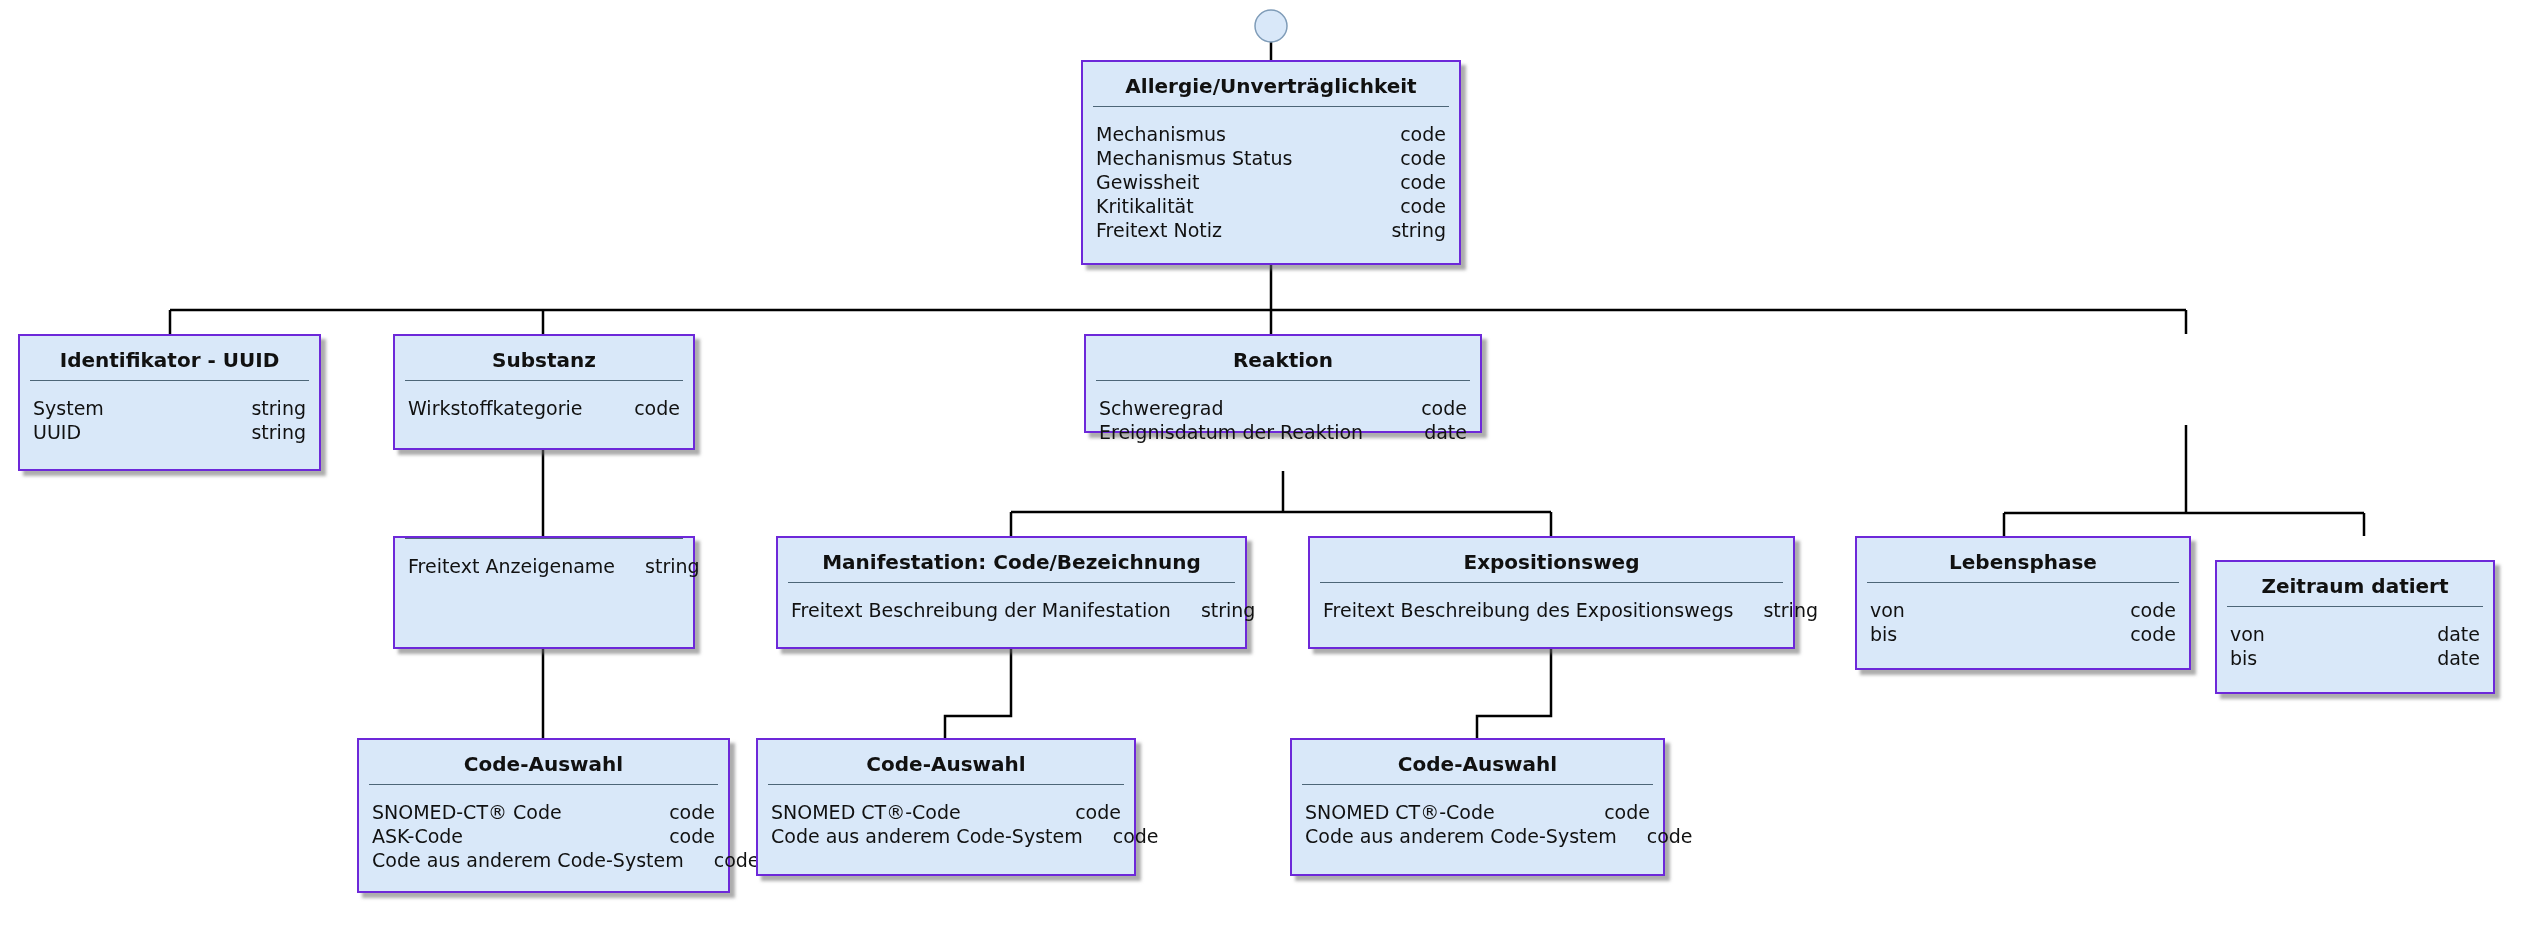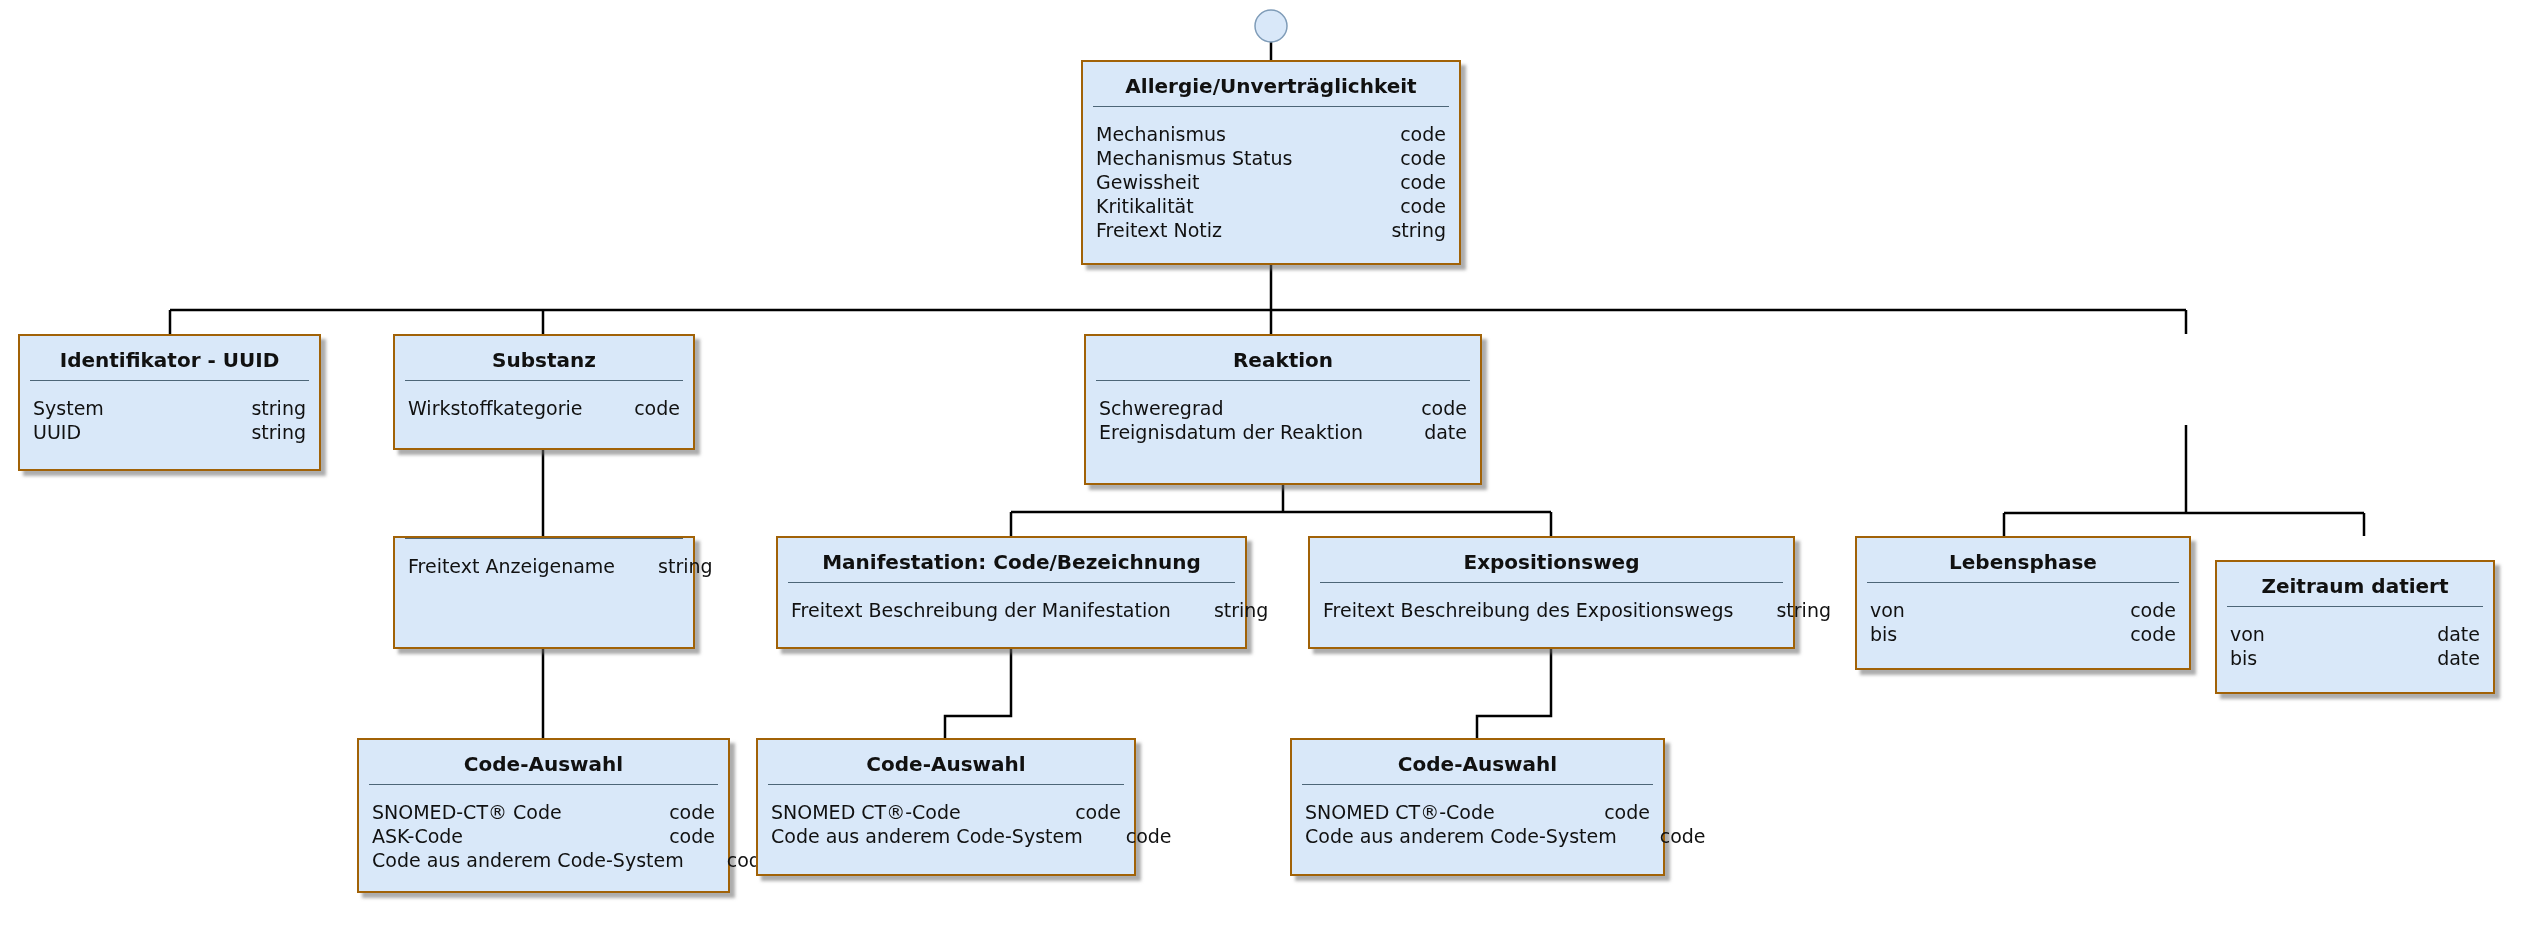--- a/index.html
+++ b/index.html
@@ -18,21 +18,21 @@
   #edges {
     position: absolute;
     left: 0; top: 0;
     width: 2545px; height: 927px;
     pointer-events: none;
   }
   .entity {
     position: absolute;
     box-sizing: border-box;
     background: #d9e8f9;
-    border: 2px solid #a16207;
+    border: 2px solid #6d28d9;
     box-shadow: 5px 5px 3px rgba(105,105,105,0.55);
     display: flex;
     flex-direction: column;
     color: #111111;
   }
   .entity .title {
     text-align: center;
     font-weight: bold;
     font-size: 20px;
     padding: 12px 10px 8px 10px;
@@ -44,21 +44,21 @@
     height: 0;
   }
   .entity .attrs {
     padding: 15px 13px 8px 13px;
     font-size: 19px;
     line-height: 24px;
   }
   .attr {
     display: flex;
     justify-content: space-between;
-    gap: 43px;
+    gap: 30px;
     white-space: nowrap;
   }
   .attr .t { }
 </style>
 </head>
 <body>
 
 <div id="canvas">
 
   <svg id="edges" viewBox="0 0 2545 927" xmlns="http://www.w3.org/2000/svg">
@@ -138,21 +138,21 @@
     <div class="title">Substanz</div>
     <div class="divider"></div>
     <div class="attrs">
       <div class="attr">
         <span class="n">Wirkstoffkategorie</span>
         <span class="t">code</span>
       </div>
     </div>
   </div>
 
-  <div class="entity" style="left:1084px;top:334px;width:398px;height:151px">
+  <div class="entity" style="left:1084px;top:334px;width:398px;height:99px">
     <div class="title">Reaktion</div>
     <div class="divider"></div>
     <div class="attrs">
       <div class="attr">
         <span class="n">Schweregrad</span>
         <span class="t">code</span>
       </div>
       <div class="attr">
         <span class="n">Ereignisdatum der Reaktion</span>
         <span class="t">date</span>

